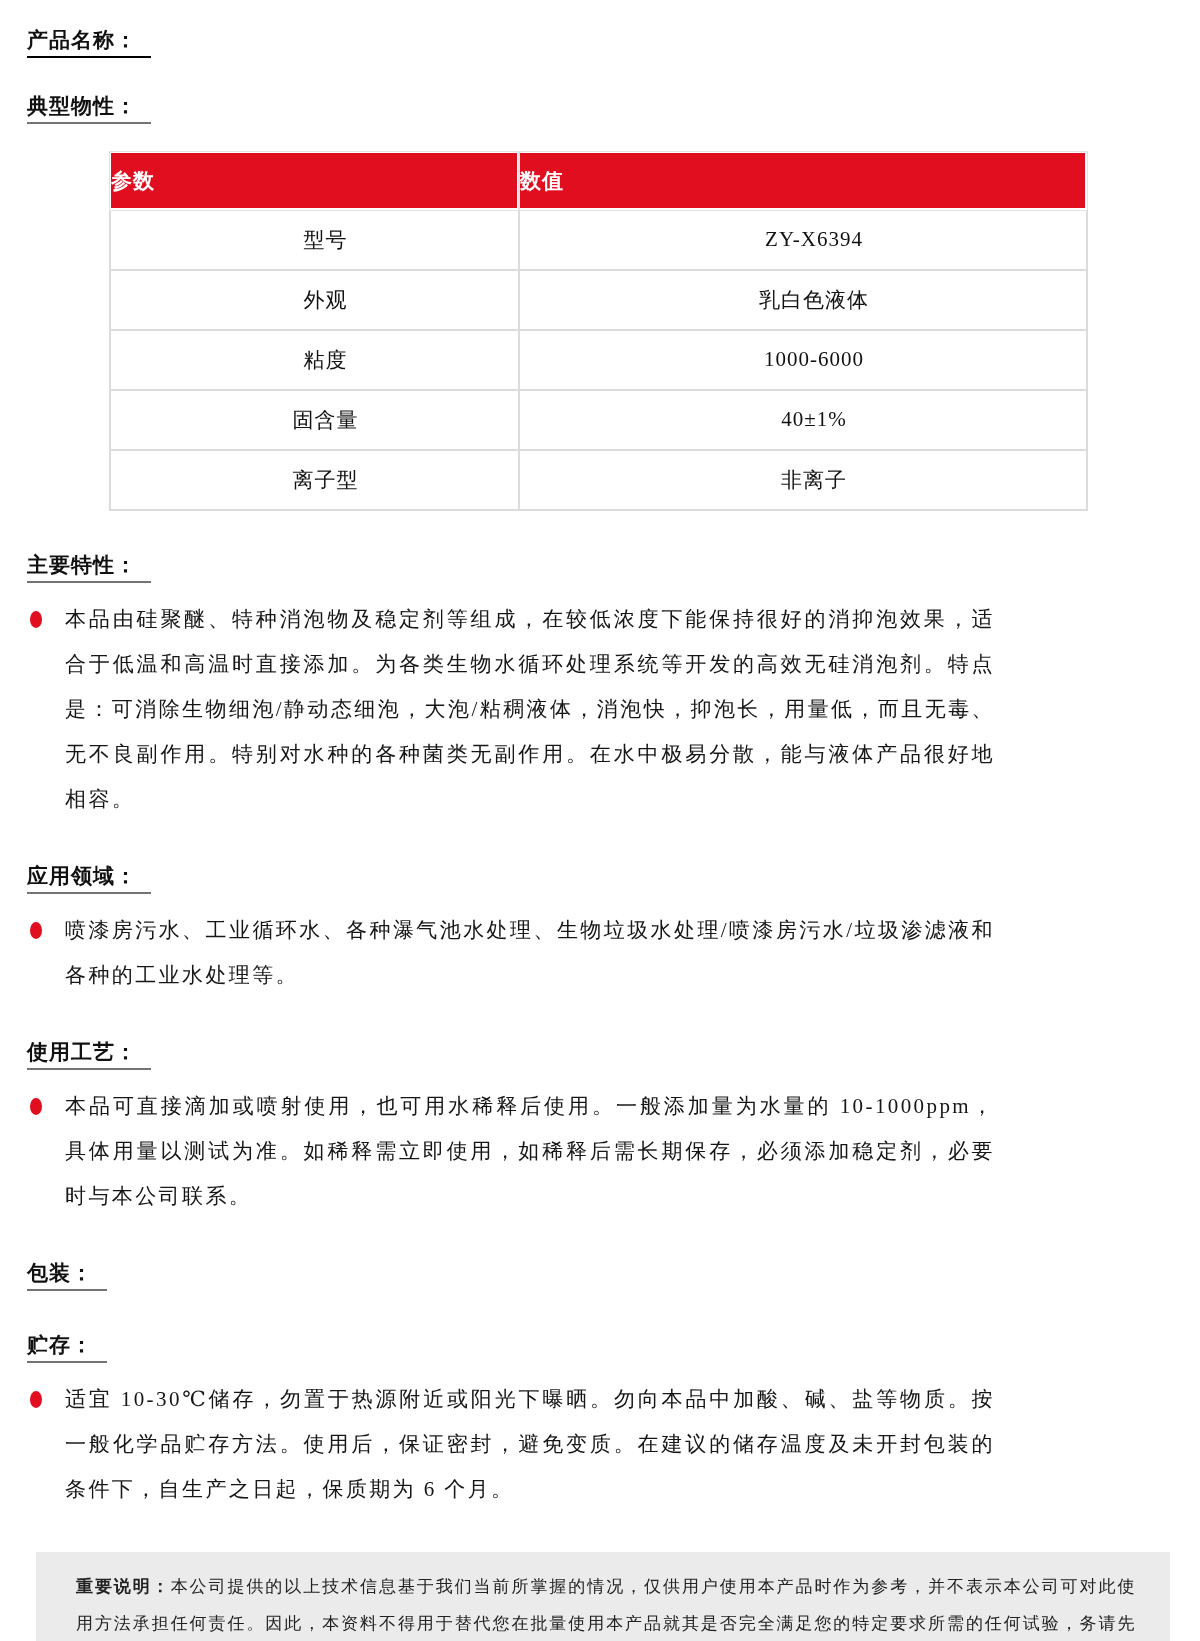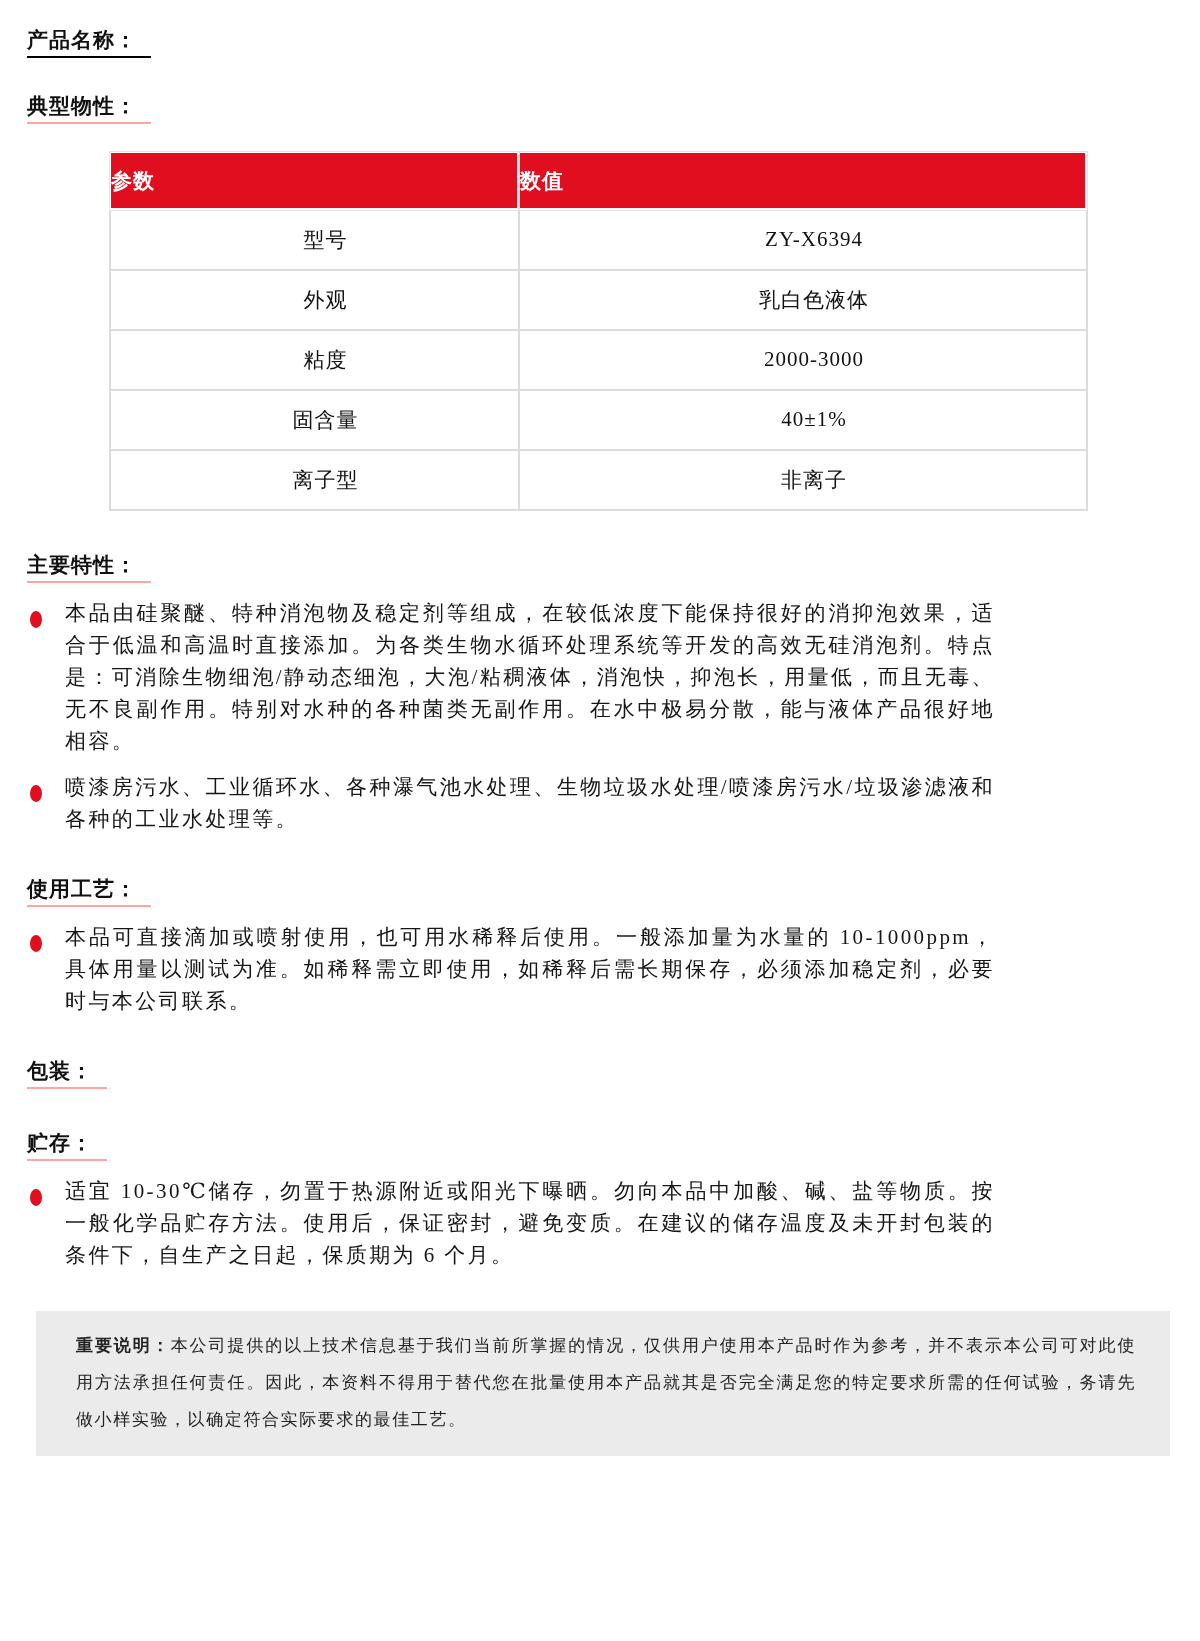--- a/index.html
+++ b/index.html
@@ -34,21 +34,21 @@
     margin-left: 46px;
     letter-spacing: 1px;
   }
 
   
   .section-heading {
     display: inline-block;
     font-size: 21px;
     font-weight: bold;
     letter-spacing: 1px;
-    border-bottom: 2px solid #fca5a5;
+    border-bottom: 2px solid #737373;
     padding-bottom: 2px;
     padding-right: 14px;
     text-align: right;
   }
   .mt-head1 { margin-top: 34px; }
   .mt-head  { margin-top: 40px; }
 
   
   .props-table {
     border-collapse: collapse;
@@ -90,21 +90,21 @@
     width: 12px;
     height: 17px;
     background: #E00E1E;
     border-radius: 50%;
     margin: 14px 0 0 3px;
   }
   .bullet-text {
     margin-left: 23px;
     width: 1107px;
     font-size: 21px;
-    line-height: 32px;
+    line-height: 45px;
     letter-spacing: 2.4px;
     text-align: justify;
     color: #161616;
   }
 
   
   .disclaimer-box {
     margin: 40px 0 0 9px;
     width: 1134px;
     background: #EBEBEB;
@@ -145,41 +145,44 @@
       <tr>
         <td>型号</td>
         <td>ZY-X6394</td>
       </tr>
       <tr>
         <td>外观</td>
         <td>乳白色液体</td>
       </tr>
       <tr>
         <td>粘度</td>
-        <td>2000-3000</td>
+        <td>1000-6000</td>
       </tr>
       <tr>
         <td>固含量</td>
         <td>40±1%</td>
       </tr>
       <tr>
         <td>离子型</td>
         <td>非离子</td>
       </tr>
     </tbody>
   </table>
 
   <div class="mt-head">
     <span class="section-heading">主要特性：</span>
   </div>
   <div class="bullet-item">
     <span class="bullet-marker"></span>
     <p class="bullet-text">本品由硅聚醚、特种消泡物及稳定剂等组成，在较低浓度下能保持很好的消抑泡效果，适合于低温和高温时直接添加。为各类生物水循环处理系统等开发的高效无硅消泡剂。特点是：可消除生物细泡/静动态细泡，大泡/粘稠液体，消泡快，抑泡长，用量低，而且无毒、无不良副作用。特别对水种的各种菌类无副作用。在水中极易分散，能与液体产品很好地相容。</p>
   </div>
 
+  <div class="mt-head">
+    <span class="section-heading">应用领域：</span>
+  </div>
   <div class="bullet-item">
     <span class="bullet-marker"></span>
     <p class="bullet-text">喷漆房污水、工业循环水、各种瀑气池水处理、生物垃圾水处理/喷漆房污水/垃圾渗滤液和各种的工业水处理等。</p>
   </div>
 
   <div class="mt-head">
     <span class="section-heading">使用工艺：</span>
   </div>
   <div class="bullet-item">
     <span class="bullet-marker"></span>

